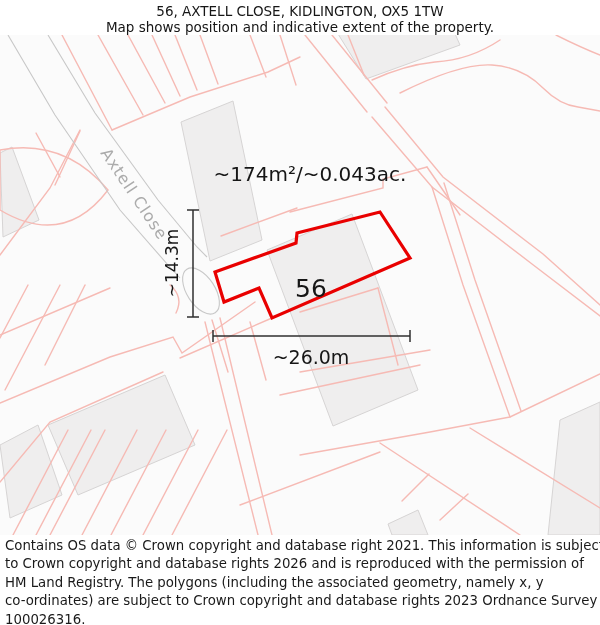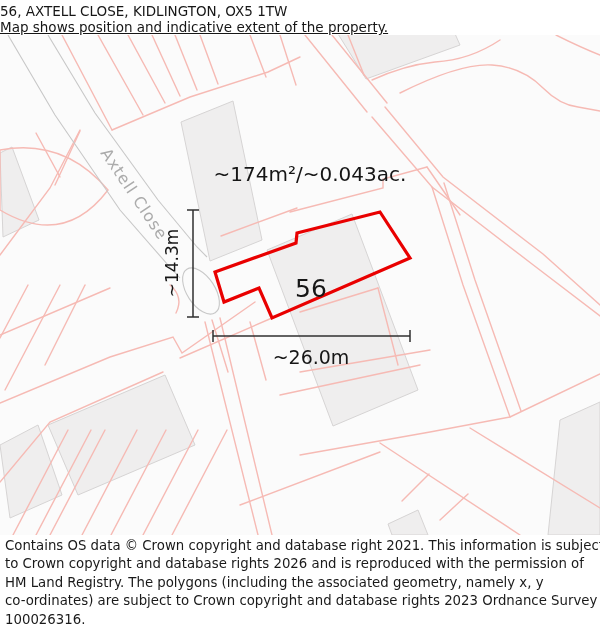--- a/index.html
+++ b/index.html
@@ -1,19 +1,19 @@
 <!DOCTYPE html>
 <html><head>
 <meta charset="utf-8">
 <style>
   html,body{margin:0;padding:0;background:#ffffff;}
   body{width:600px;height:625px;overflow:hidden;font-family:"DejaVu Sans","Liberation Sans",sans-serif;color:#161616;}
-  .header{width:600px;height:35px;background:#ffffff;padding-top:3px;box-sizing:border-box;}
+  .header{width:600px;height:35px;background:#ffffff;text-align:center;padding-top:3px;box-sizing:border-box;}
   .header .title{font-size:13.5px;line-height:16px;color:#161616;}
-  .header .subtitle{font-size:13.5px;line-height:16px;color:#161616;text-decoration:underline;}
+  .header .subtitle{font-size:13.5px;line-height:16px;color:#161616;}
   .map-wrap{width:600px;height:500px;position:relative;background:#fbfbfb;}
   svg{display:block;}
   .footer{width:600px;height:90px;background:#ffffff;padding:2px 4px 0 5px;box-sizing:border-box;}
   .footer div{font-size:13.3px;line-height:18.4px;color:#1a1a1a;white-space:nowrap;}
 </style>
 </head>
 <body>
 
 <div class="header">
   <div class="title">56, AXTELL CLOSE, KIDLINGTON, OX5 1TW</div>

